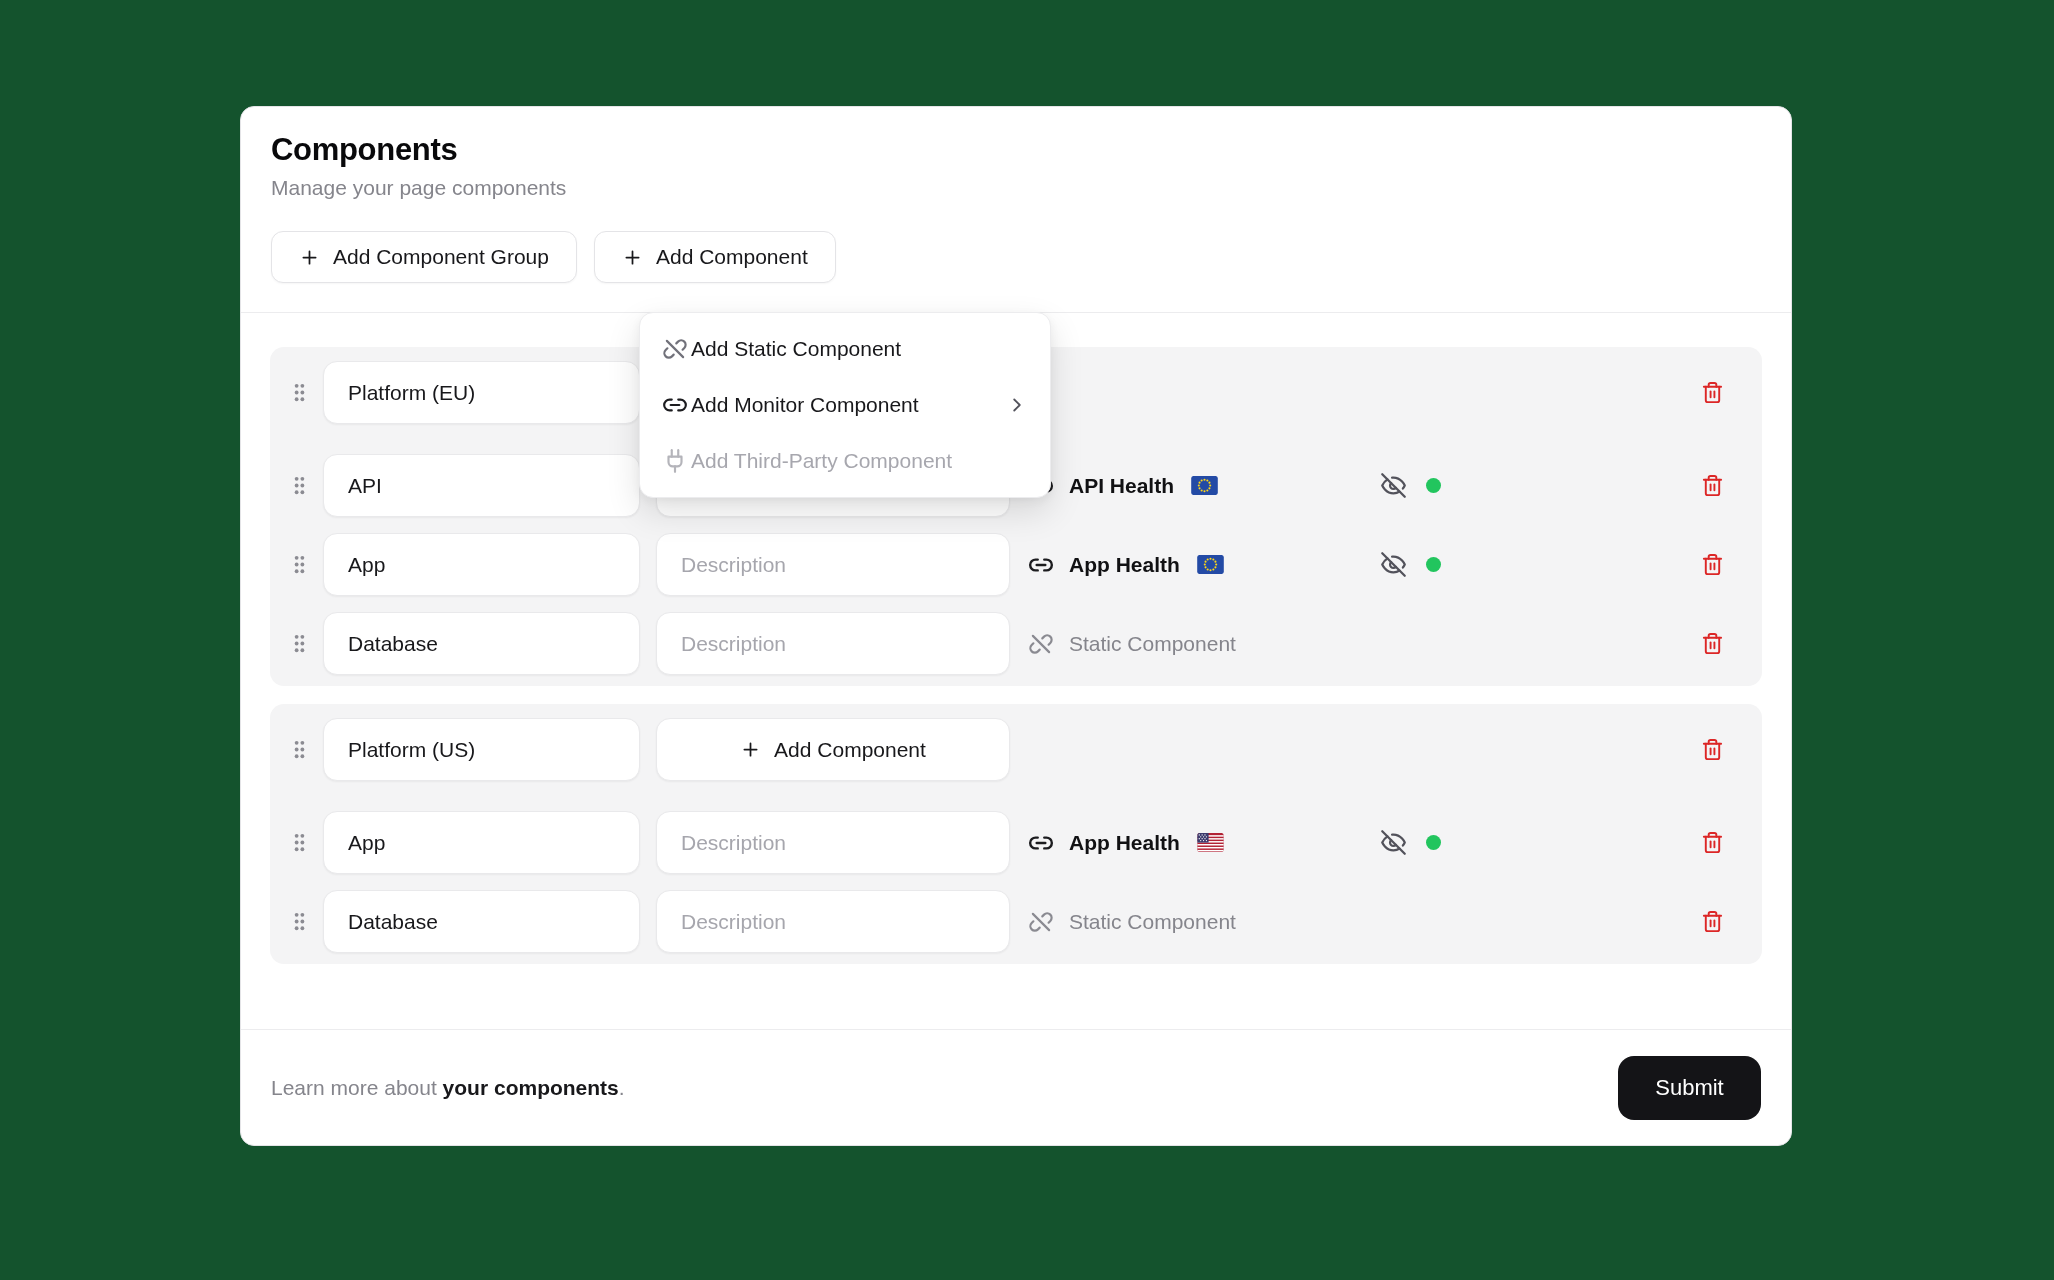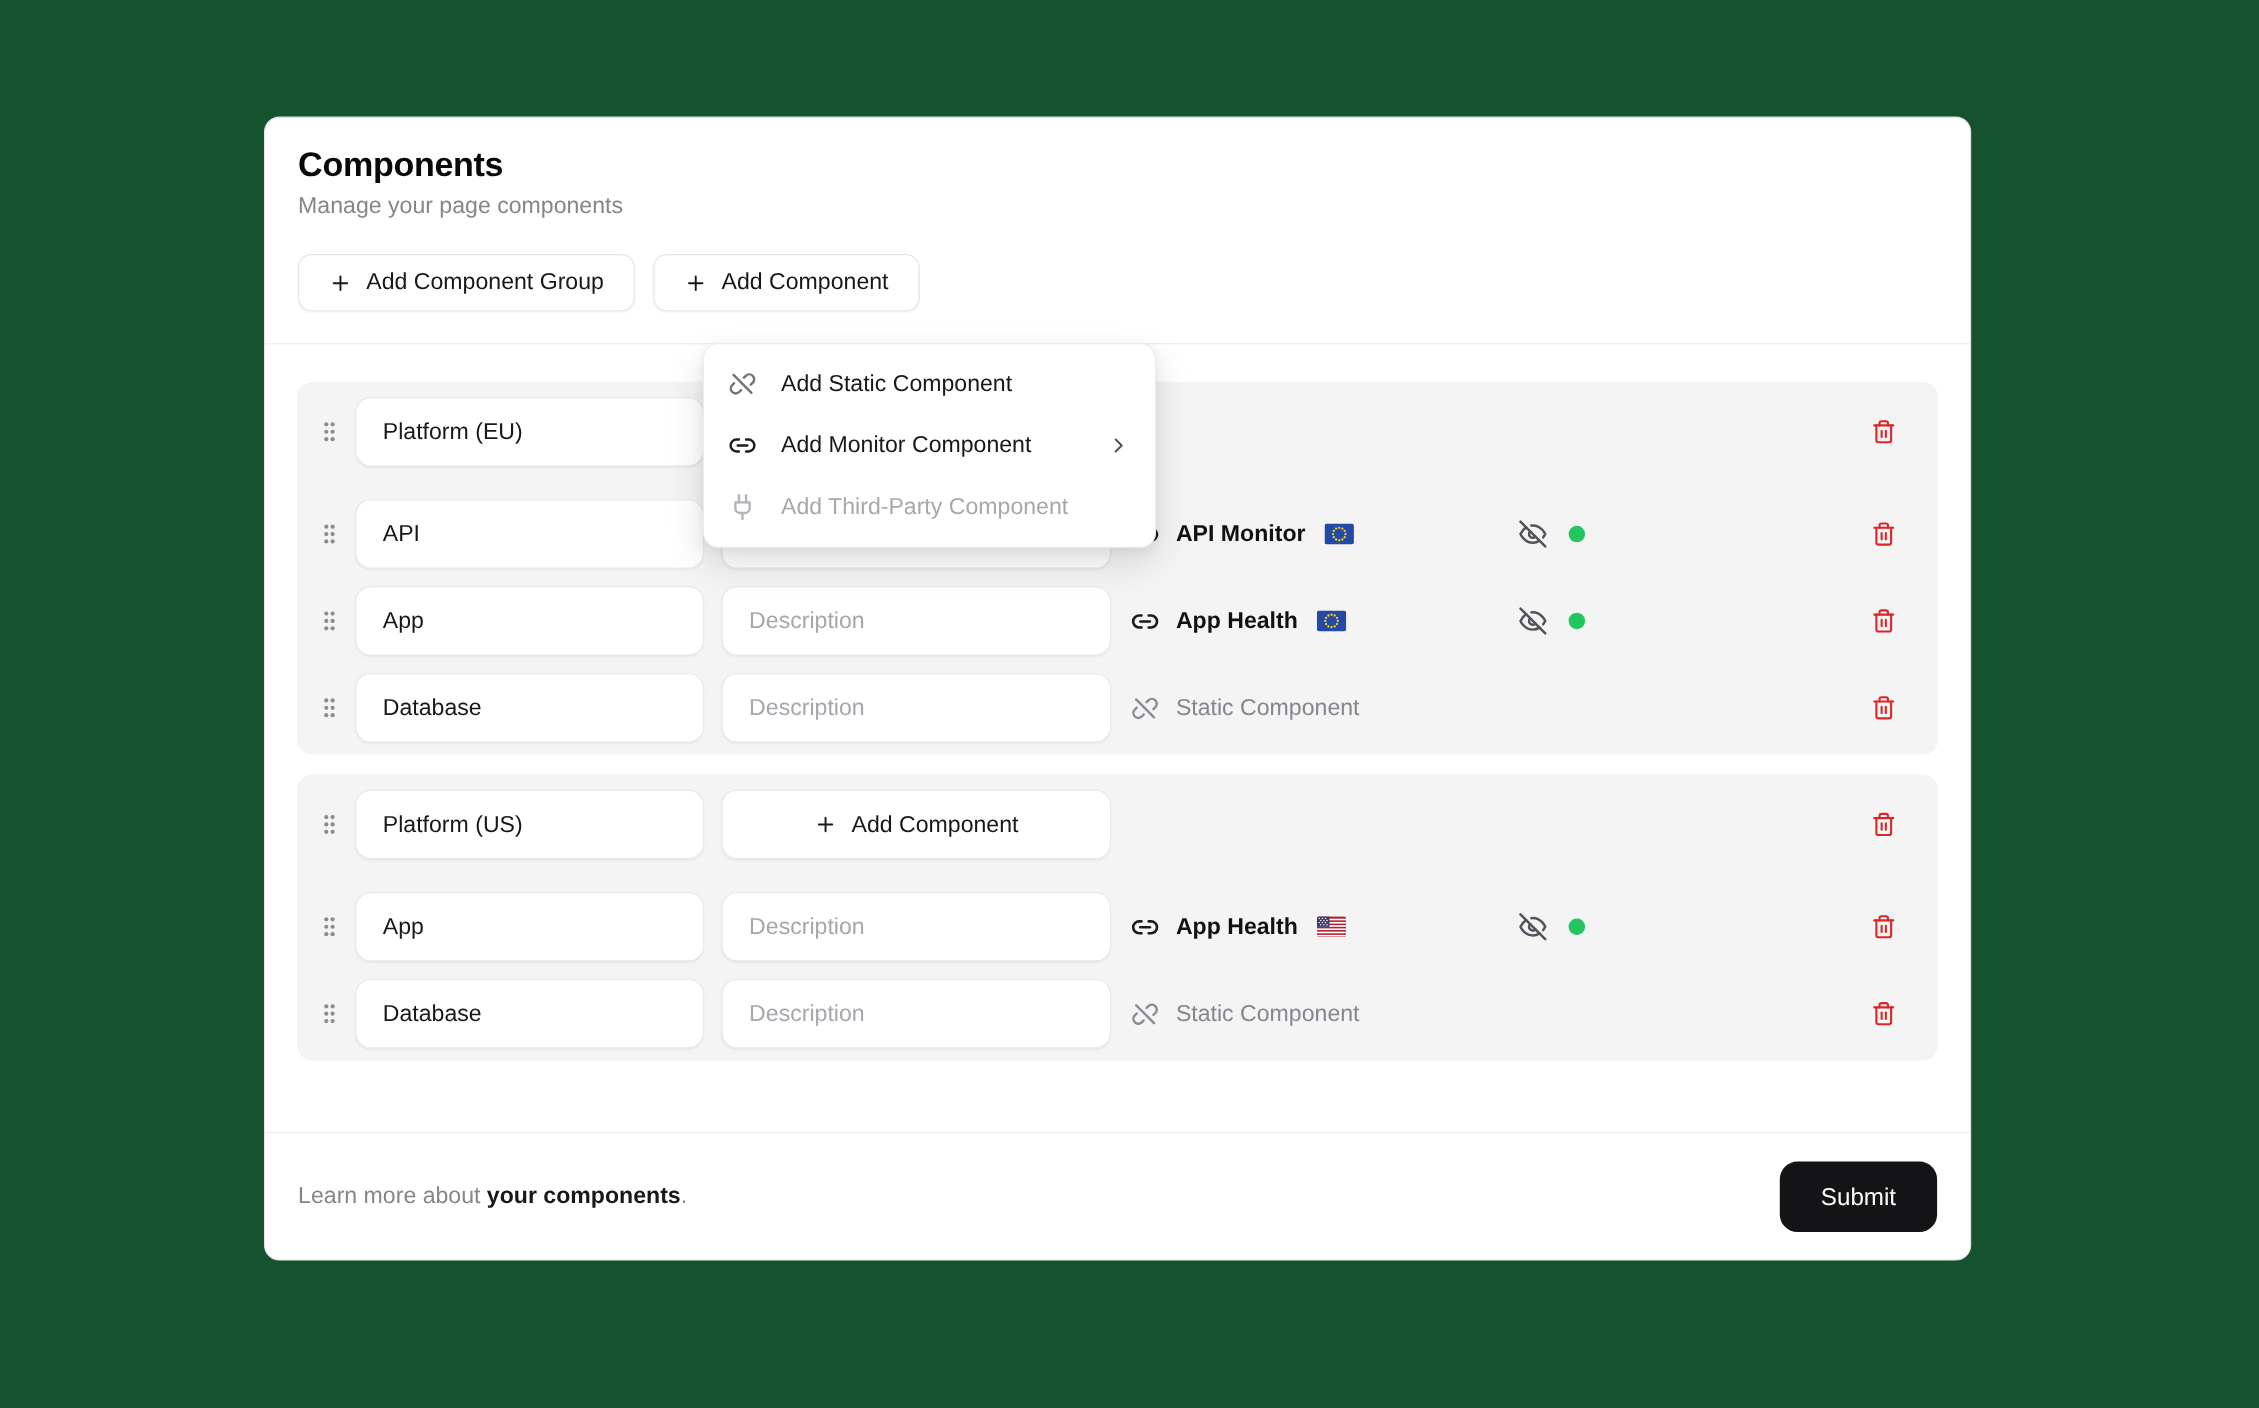--- a/index.html
+++ b/index.html
@@ -76,21 +76,21 @@
     color: var(--destructive, #dc2626); display: flex; cursor: pointer;
   }
   
   .dropdown {
     position: absolute; left: 639px; top: 312px; width: 412px;
     background: #fff; border: 1px solid #ececee; border-radius: 14px;
     box-shadow: 0 14px 34px rgba(0,0,0,.12), 0 3px 10px rgba(0,0,0,.05);
     padding: 8px; z-index: 20;
   }
   .menu-item {
-    display: flex; align-items: center; gap: 22px;
+    display: flex; align-items: center; gap: 3px;
     height: 56px; padding: 0 14px; border-radius: 10px;
     font-size: 21px; color: #18181b; cursor: pointer;
   }
   .menu-item .mi-icon { display: flex; color: #71717a; }
   .menu-item.mi-dark-icon .mi-icon { color: #1c1c1f; }
   .menu-item.disabled { color: #a7a7ae; cursor: default; }
   .menu-item.disabled .mi-icon { color: #b4b4ba; }
   .mi-chevron { margin-left: auto; color: #52525b; display: flex; }
   
   .card-footer {
@@ -181,21 +181,21 @@
             <input class="tinput name-input" value="API" style="">
             <input class="tinput desc-input" placeholder="Description" style="">
             <div class="type-cell">
               <span class="link-c icn">
                 <svg width="26" height="26" viewBox="0 0 24 24" fill="none" stroke="currentColor" stroke-width="2.2" stroke-linecap="round" stroke-linejoin="round">
                   <path d="M9 17H7A5 5 0 0 1 7 7h2"></path>
                   <path d="M15 7h2a5 5 0 1 1 0 10h-2"></path>
                   <line x1="8" y1="12" x2="16" y2="12"></line>
                 </svg>
               </span>
-              <span class="monitor-label">API Monitor</span>
+              <span class="monitor-label">API Health</span>
               <span class="flag">
                 <svg width="27" height="19" viewBox="0 0 28 20">
                   <rect width="28" height="20" rx="2" fill="#234aa5"></rect>
                   <g fill="#ffd617">
                     <circle cx="14" cy="4" r="1.1"></circle>
                     <circle cx="17" cy="4.8" r="1.1"></circle>
                     <circle cx="19.2" cy="7" r="1.1"></circle>
                     <circle cx="20" cy="10" r="1.1"></circle>
                     <circle cx="19.2" cy="13" r="1.1"></circle>
                     <circle cx="17" cy="15.2" r="1.1"></circle>

